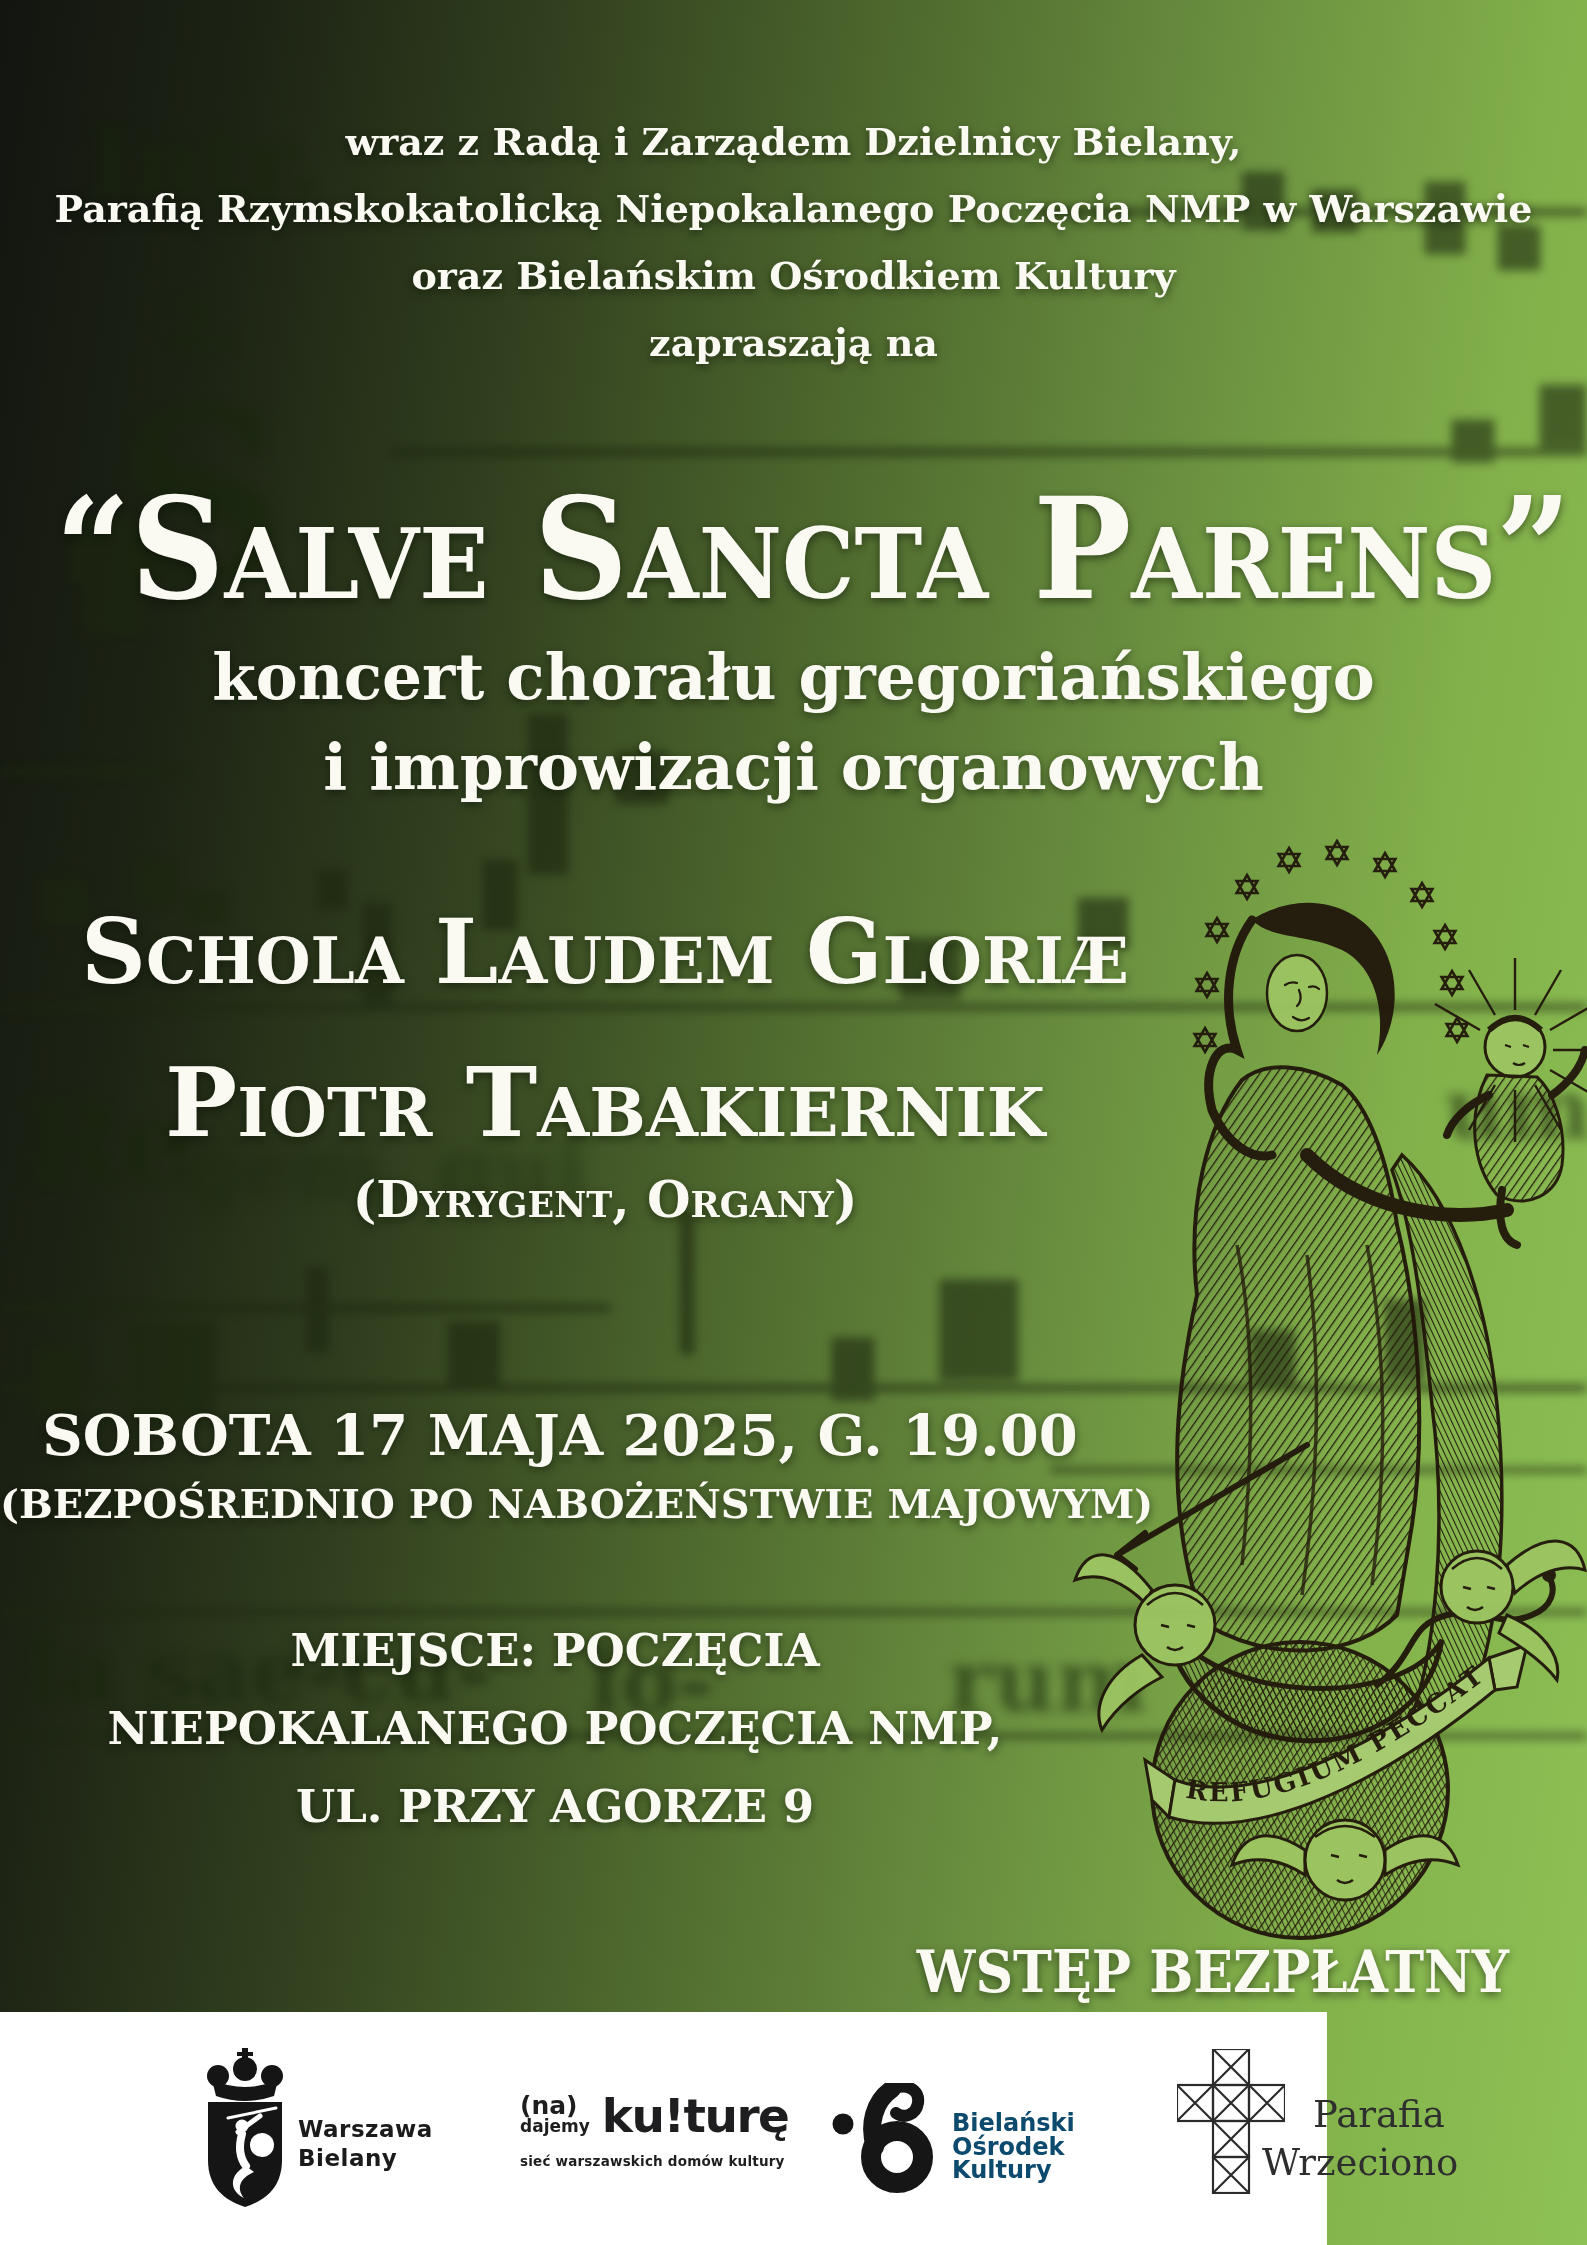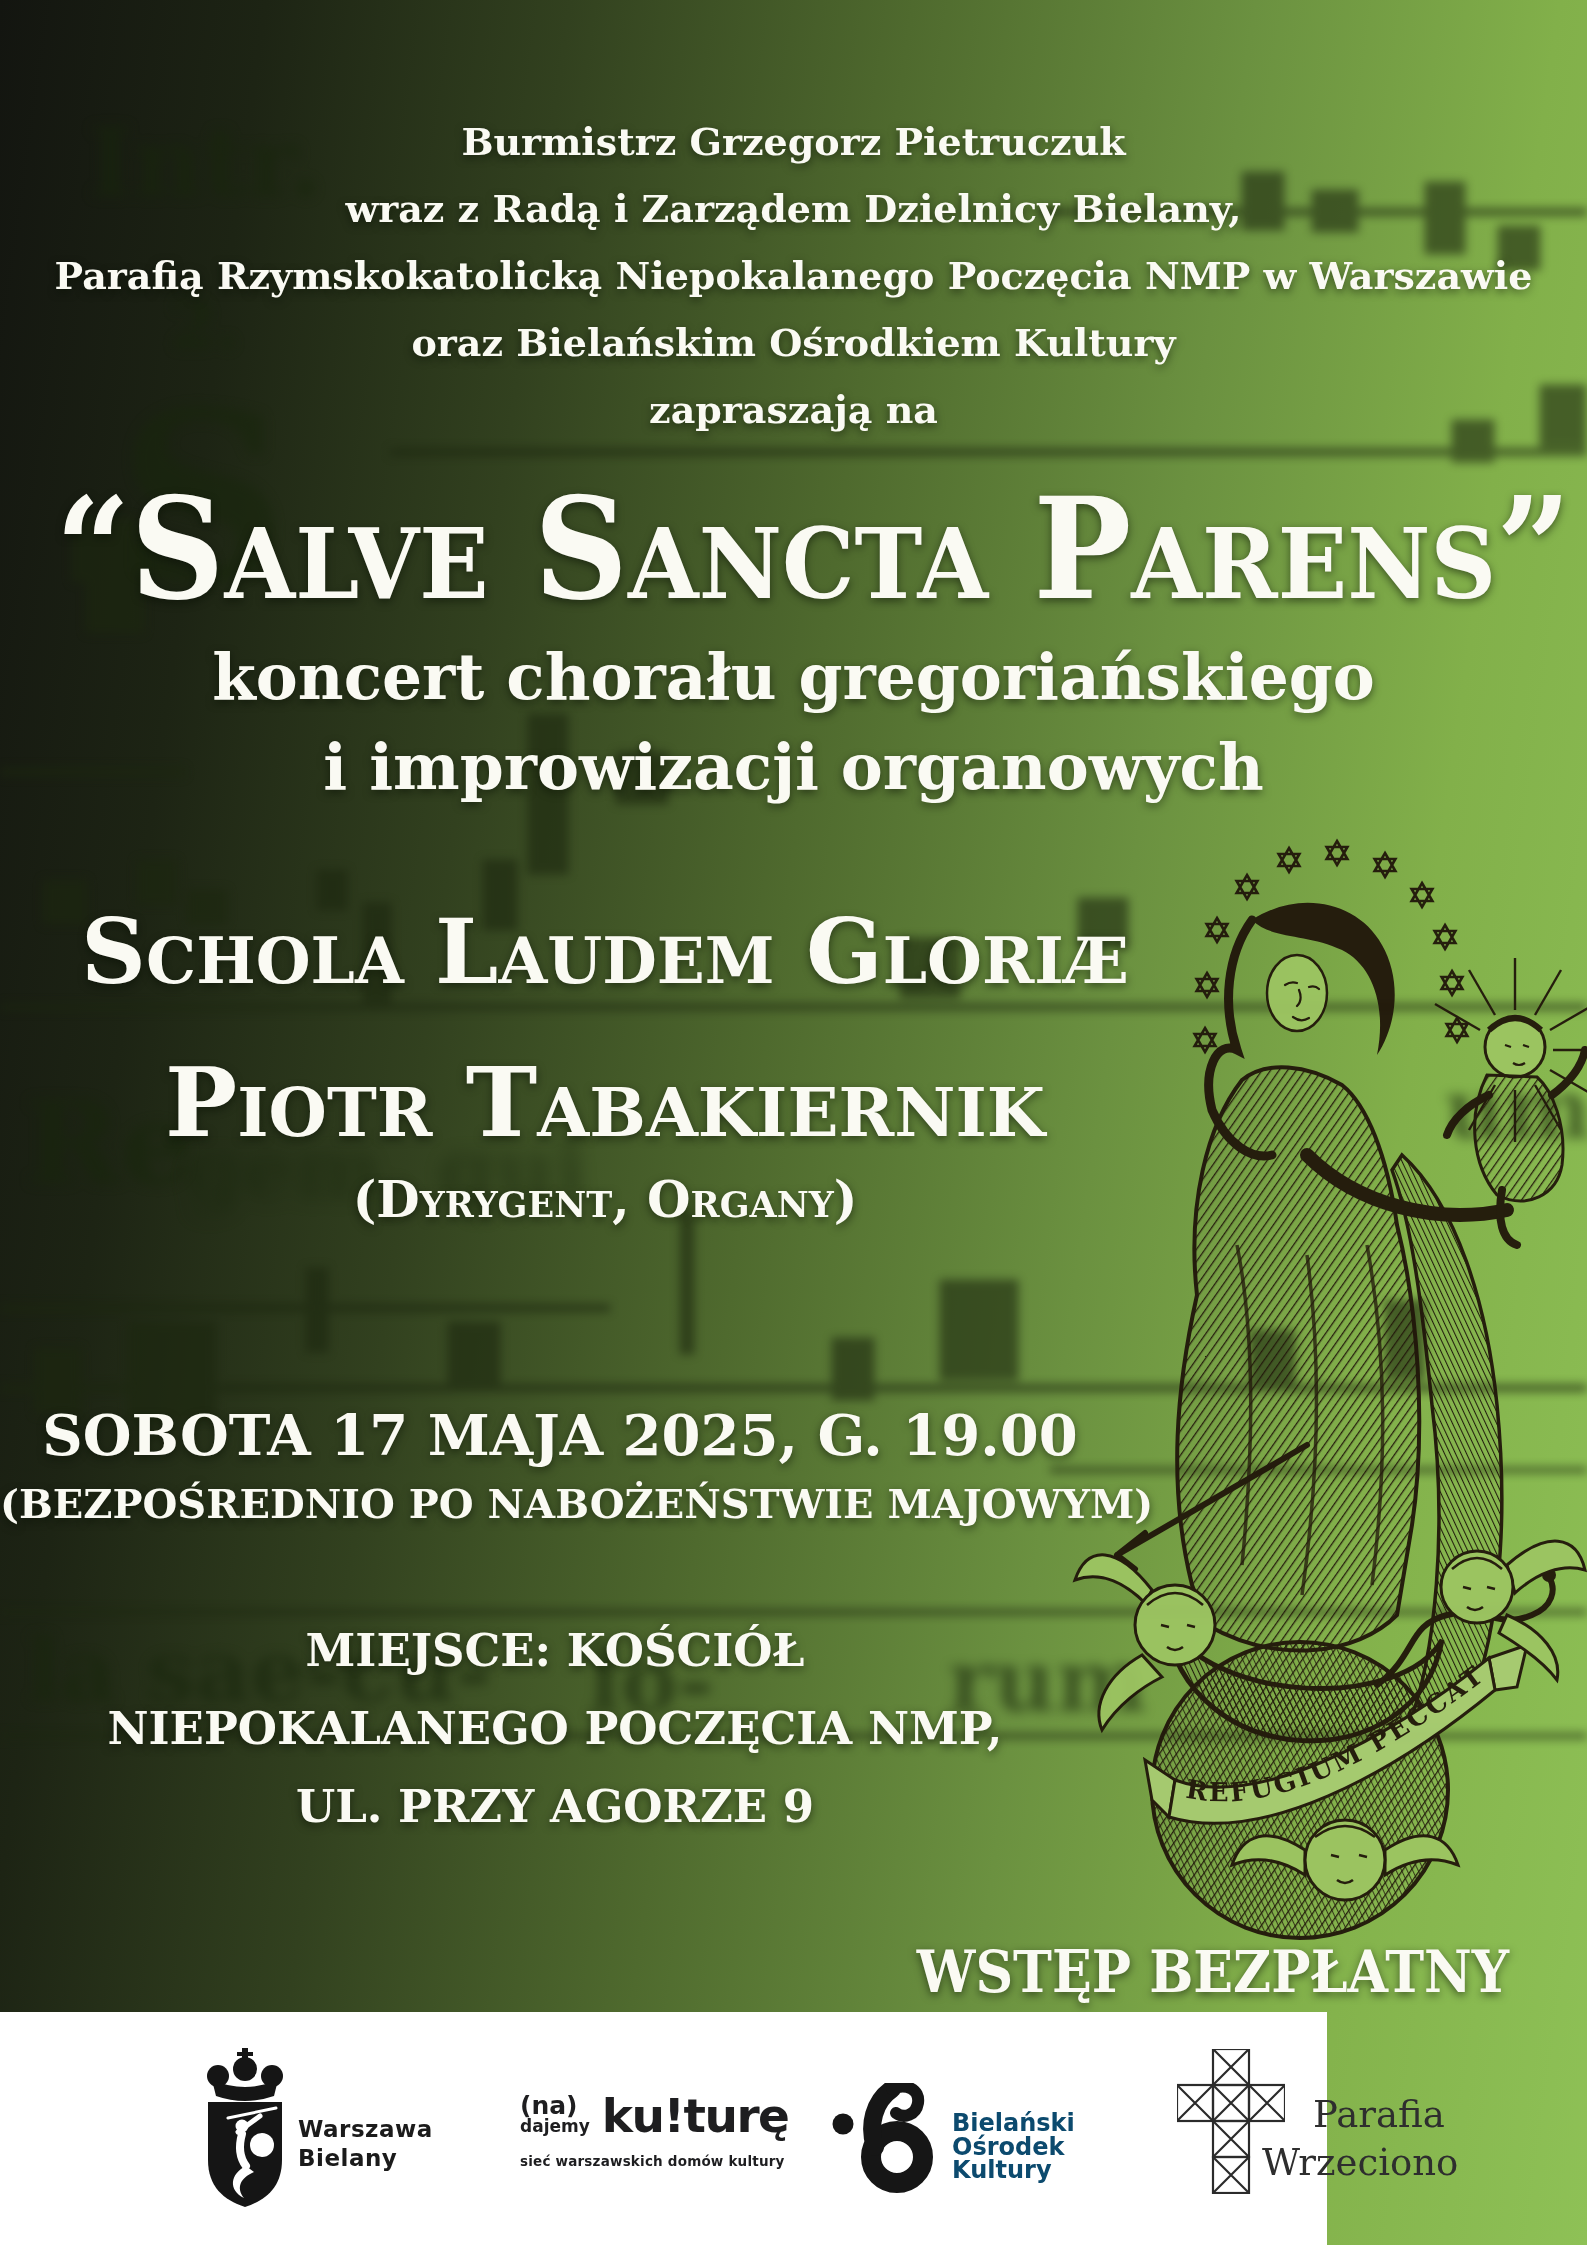--- a/index.html
+++ b/index.html
@@ -196,21 +196,20 @@
 
     <g>
       <path d="M450,740 C490,705 520,710 528,745 C505,738 480,748 458,768 Z" fill="#9dc562" stroke="#20150a" stroke-width="3"></path>
       <path d="M450,790 C485,805 505,830 500,855 C485,835 462,820 442,808 Z" fill="#9dc562" stroke="#20150a" stroke-width="3"></path>
       <circle cx="420" cy="762" r="36" fill="#9dc562" stroke="#20150a" stroke-width="3"></circle>
       <path d="M395,744 q25,-22 50,0 M406,762 l8,2 M430,762 l8,2 M410,782 q8,6 16,0" fill="none" stroke="#20150a" stroke-width="2.6"></path>
     </g>
   </svg>
 
   <div class="txt invite">
-    <div>Burmistrz Grzegorz Pietruczuk</div>
     <div>wraz z Radą i Zarządem Dzielnicy Bielany,</div>
     <div>Parafią Rzymskokatolicką Niepokalanego Poczęcia NMP w Warszawie</div>
     <div>oraz Bielańskim Ośrodkiem Kultury</div>
     <div>zapraszają na</div>
   </div>
 
   <div class="txt title sc">“Salve Sancta Parens”</div>
 
   <div class="txt subtitle">
     <div>koncert chorału gregoriańskiego</div>
@@ -218,21 +217,21 @@
   </div>
 
   <div class="txt schola sc">Schola Laudem Gloriæ</div>
   <div class="txt piotr sc">Piotr Tabakiernik</div>
   <div class="txt role sc">(Dyrygent, Organy)</div>
 
   <div class="txt sobota">SOBOTA 17 MAJA 2025, G. 19.00</div>
   <div class="txt bezp">(BEZPOŚREDNIO PO NABOŻEŃSTWIE MAJOWYM)</div>
 
   <div class="txt place">
-    <div>MIEJSCE: KOŚCIÓŁ</div>
+    <div>MIEJSCE: POCZĘCIA</div>
     <div>NIEPOKALANEGO POCZĘCIA NMP,</div>
     <div>UL. PRZY AGORZE 9</div>
   </div>
 
   <div class="txt wstep">WSTĘP BEZPŁATNY</div>
 
   <div class="footer">
 
     <svg class="logo" style="left:200px;top:36px;" width="90" height="160" viewBox="0 0 90 160">
       <g fill="#151515">

